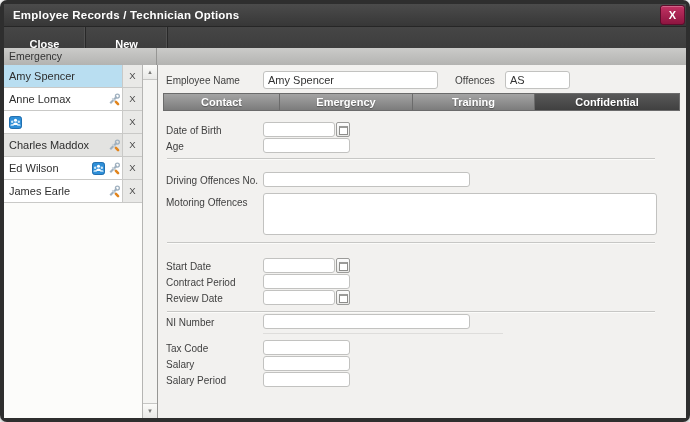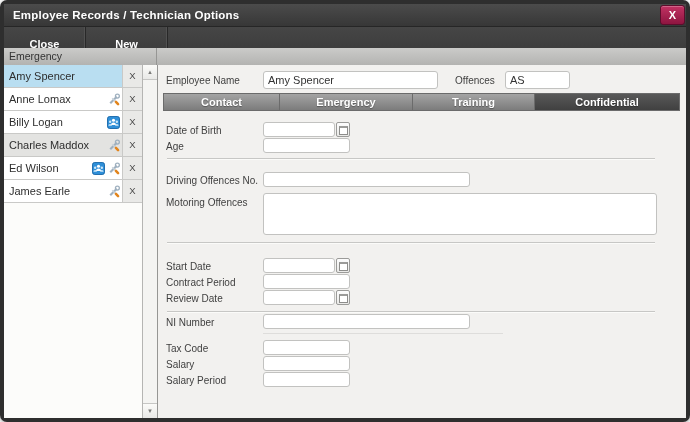--- a/index.html
+++ b/index.html
@@ -130,21 +130,20 @@
                     <line x1="13.6" y1="13.6" x2="11" y2="11" stroke="#e2851d" stroke-width="3.2" stroke-linecap="round"></line>
                   </svg>
                 </span>
             </span>
           </div>
           <div class="cell-x">X</div>
         </div>
 
         <div class="row">
           <div class="cell-name">
-            <span class="nm">Billy Logan</span>
             <span class="icons">
               <span>
                   <svg width="13" height="13" viewBox="0 0 14 14">
                     <rect x="0.5" y="0.5" width="13" height="13" rx="2.5" fill="#2f8fd8" stroke="#1565a8"></rect>
                     <circle cx="7" cy="4.6" r="1.7" fill="#fff"></circle>
                     <path d="M4.3 9.6 a2.7 2.7 0 0 1 5.4 0 z" fill="#fff"></path>
                     <circle cx="3.4" cy="6.2" r="1.3" fill="#cfe7f8"></circle>
                     <path d="M1.5 10.6 a1.9 1.9 0 0 1 3.8 0 z" fill="#cfe7f8"></path>
                     <circle cx="10.6" cy="6.2" r="1.3" fill="#cfe7f8"></circle>
                     <path d="M8.7 10.6 a1.9 1.9 0 0 1 3.8 0 z" fill="#cfe7f8"></path>

